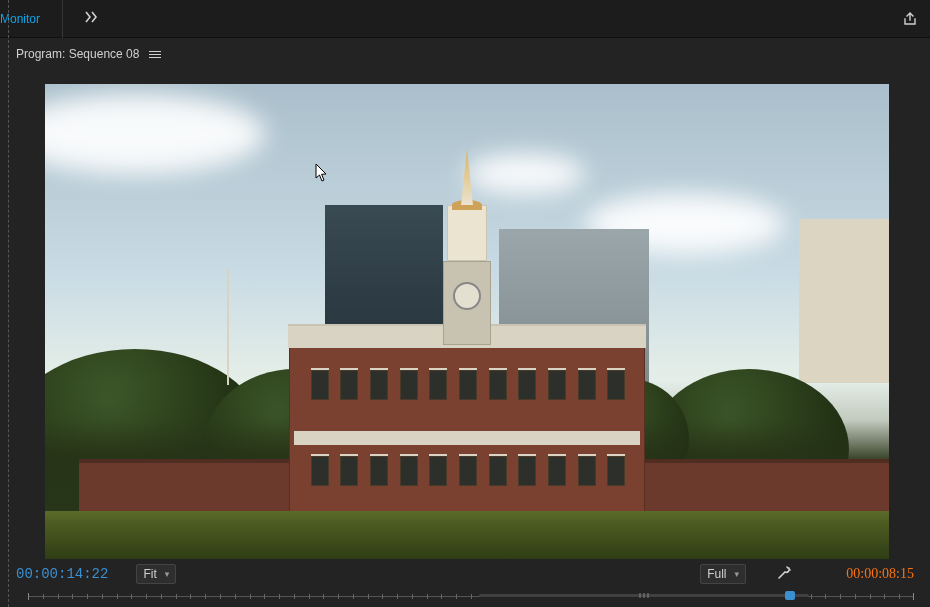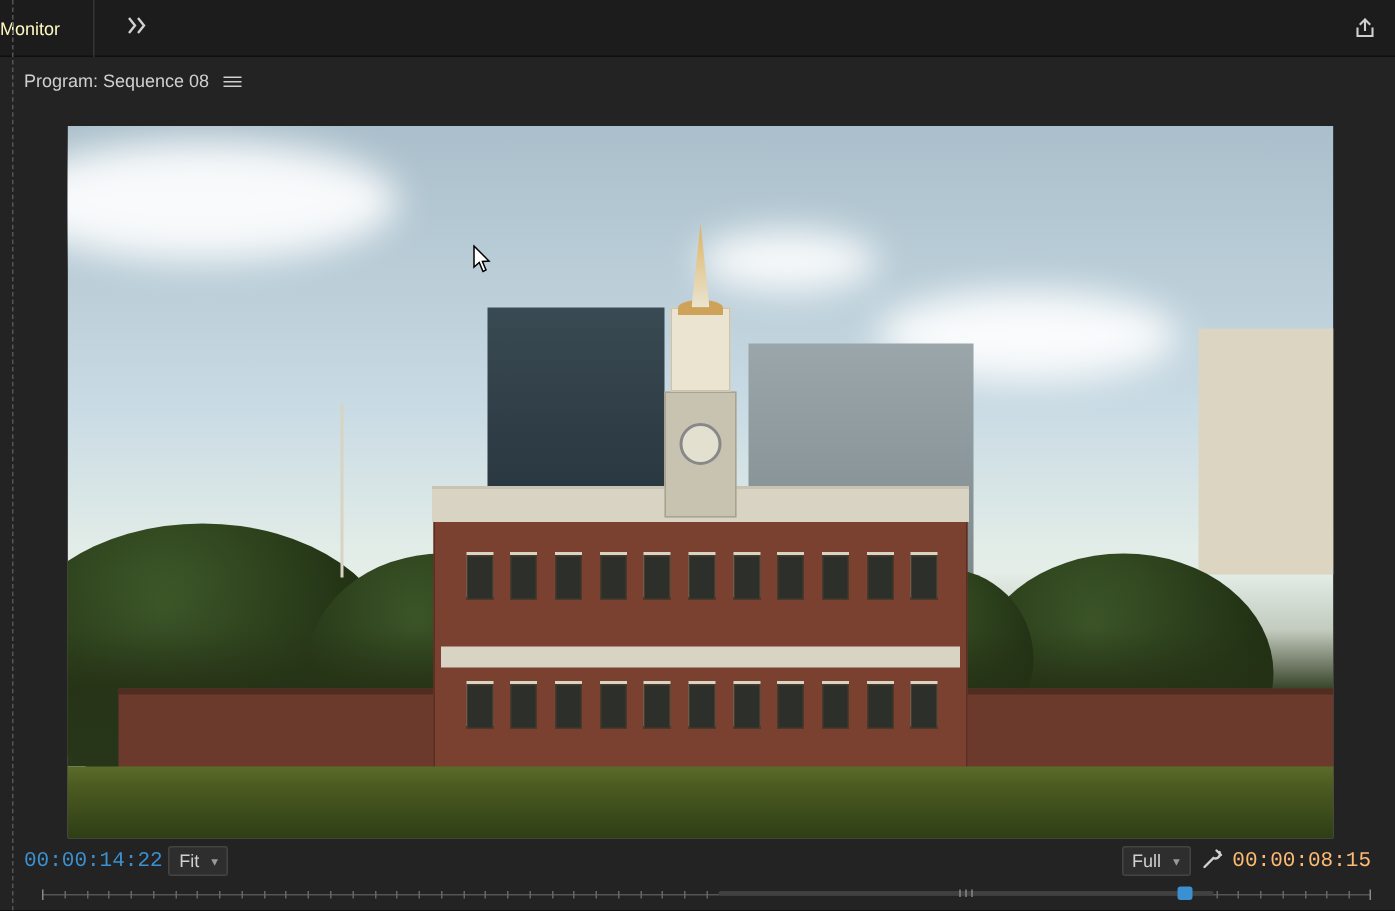--- a/index.html
+++ b/index.html
@@ -23,21 +23,21 @@
     }
     .top-bar {
       height: 38px;
       background: #1c1c1c;
       display: flex;
       align-items: center;
       padding: 0 12px 0 0;
       border-bottom: 1px solid #0f0f0f;
     }
     .top-bar .label-truncated {
-      color: #fef9c3;
+      color: #0ea5e9;
       font-size: 12px;
     }
     .top-bar .separator {
       width: 1px;
       height: 38px;
       background: #353535;
       margin: 0 22px 0 22px;
     }
     .top-bar .chevron-right {
       color: #d0d0d0;
@@ -198,33 +198,33 @@
       color: #fff;
       pointer-events: none;
       z-index: 10;
     }
     .bottom-bar {
       position: absolute;
       left: 16px; right: 16px; top: 563px;
       height: 22px;
       display: flex;
       align-items: center;
-      gap: 4px;
+      gap: 28px;
       justify-content: center;
     }
     .timecode-left {
       color: #3a90d0;
       font-family: "Courier New", monospace;
       font-size: 14px;
       text-align: left;
       min-width: 92px;
     }
     .timecode-right {
-      color: #fdba74;
-      font-family: Liberation Mono, monospace;
+      color: #f97316;
+      font-family: Liberation Serif, serif;
       font-size: 14px;
       min-width: 92px;
       text-align: right;
     }
     .dropdown {
       background: #2e2e2e;
       border: 1px solid #444;
       height: 20px;
       display: flex;
       align-items: center;

